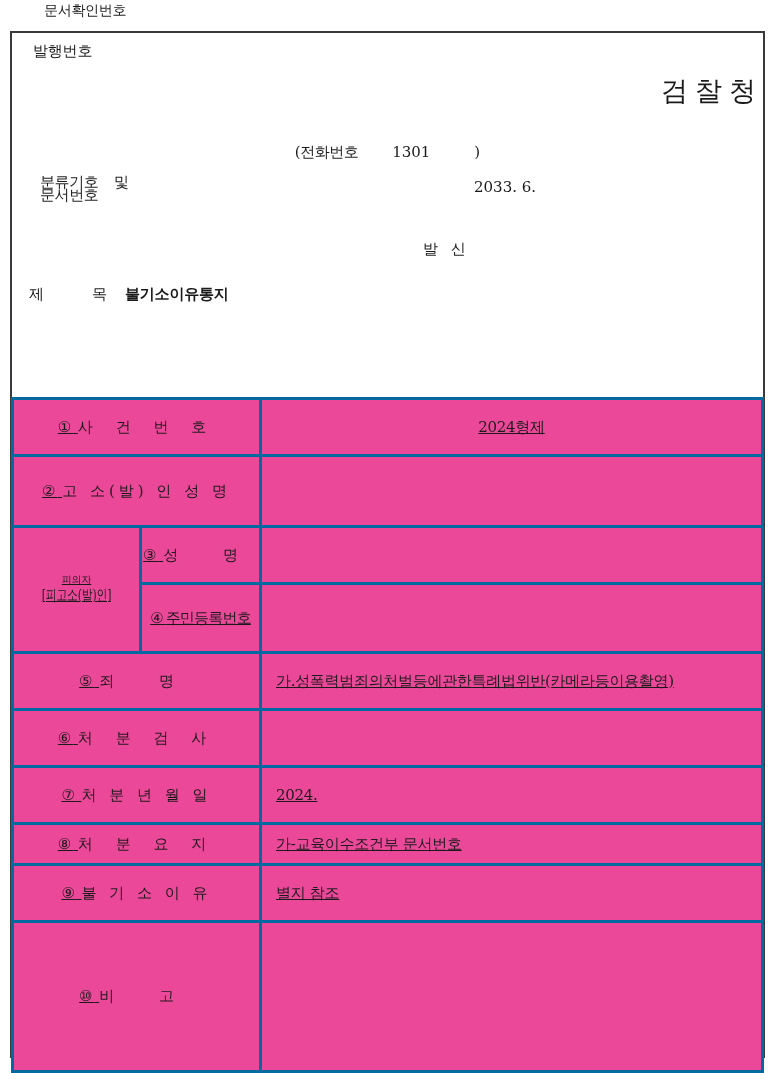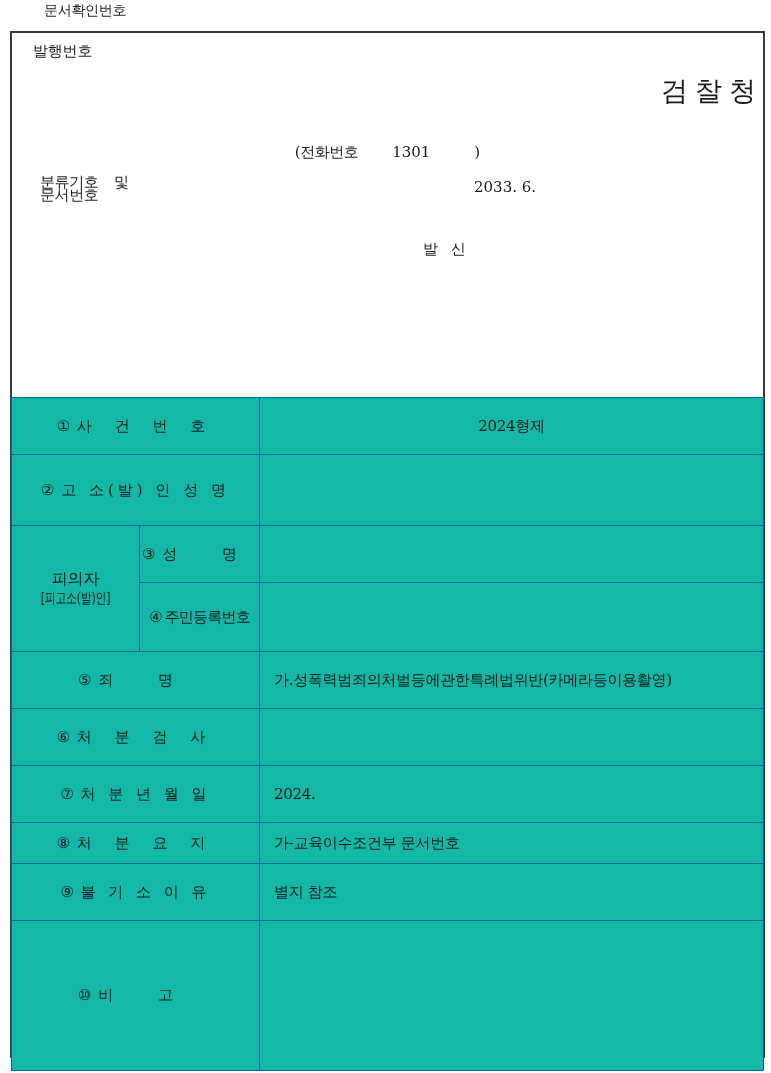--- a/index.html
+++ b/index.html
@@ -159,25 +159,26 @@
   .doc-table {
     position: absolute;
     left: -1px;
     right: -1px;
     top: 364px;
     border-collapse: collapse;
     width: 753px;
     table-layout: fixed;
   }
   .doc-table td {
-    border: 1px solid #0369a1;
+    border: 3px solid #0369a1;
     font-size: 15px;
     padding: 0 0;
     vertical-align: middle;
-    background: #14b8a6;
+    background: #ec4899;
+    text-decoration: underline;
   }
   .doc-table .lbl-cell {
     text-align: center;
     letter-spacing: -0.2px;
   }
   .doc-table .val-cell {
     padding-left: 14px;
     letter-spacing: -0.3px;
   }
   .doc-table .val-cell.center {
@@ -201,21 +202,21 @@
     display: inline-block;
     letter-spacing: 4px;
   }
   .circ { letter-spacing: 2px; }
 
   .suspect-cell {
     text-align: center;
     line-height: 1.25;
     letter-spacing: -0.2px;
   }
-  .suspect-cell .sus-line1 { display: block; font-size: 16px; }
+  .suspect-cell .sus-line1 { display: block; font-size: 10px; }
   .suspect-cell .sus-line2 {
     display: block;
     font-size: 15px;
     transform: scaleX(0.72);
     transform-origin: center;
     white-space: nowrap;
   }
   .sublabel-cell {
     text-align: center;
     letter-spacing: -0.2px;
@@ -247,20 +248,23 @@
       </span><span class="cls-and">및</span>
     </div>
 
     <div class="issue-date">2033. 6.</div>
 
 
     <div class="sender-row">
       <span>발 신</span>
     </div>
 
+    <div class="subject-row">
+      <span class="lbl-je">제</span><span class="lbl-mok">목</span><span class="subject-val">불기소이유통지</span>
+    </div>
 
 
   </div>
 
   <table class="doc-table">
     <colgroup>
       <col class="col-sublabel-left">
       <col class="col-sublabel-right">
       <col>
     </colgroup>

